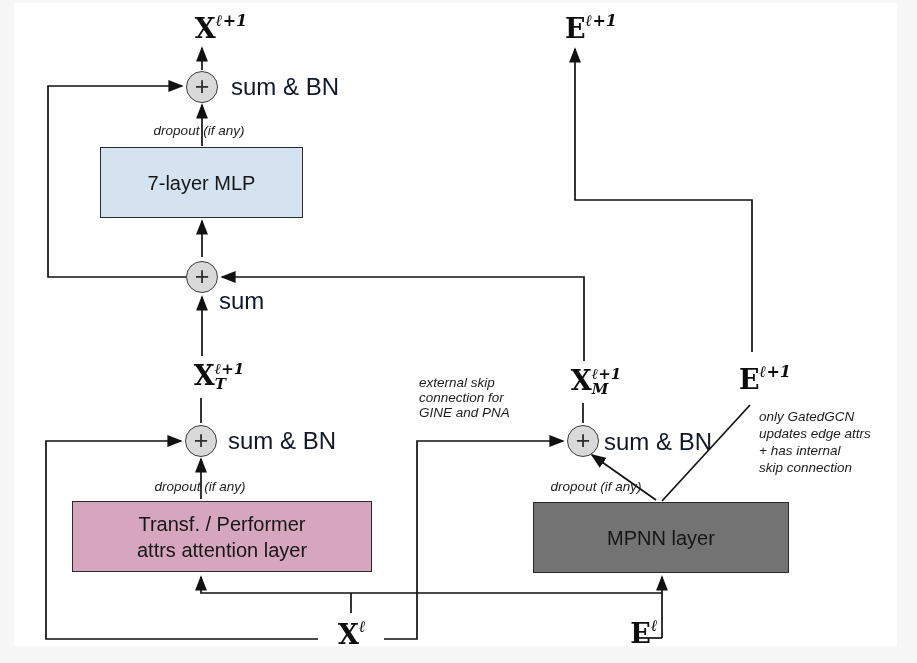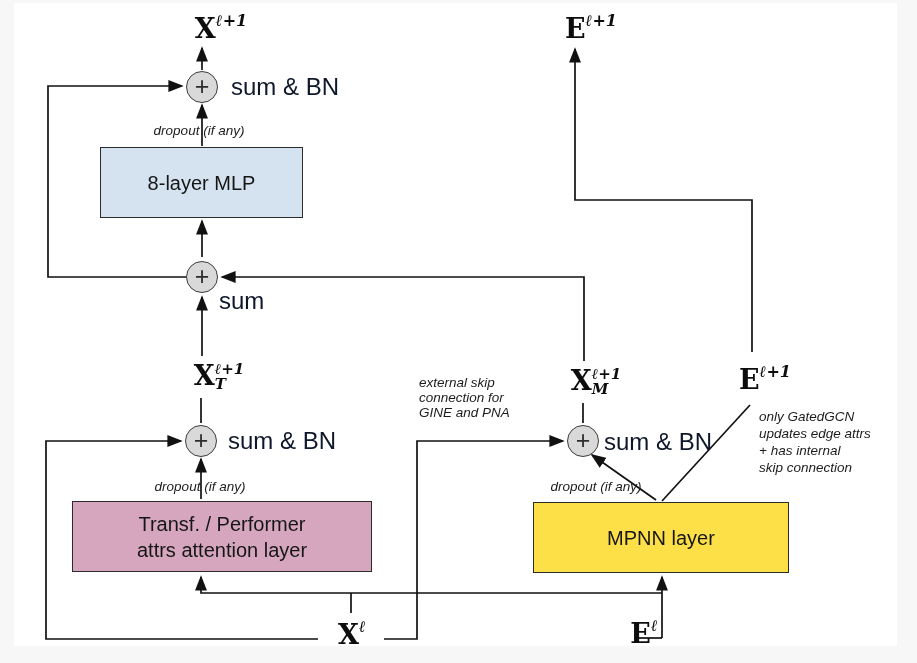--- a/index.html
+++ b/index.html
@@ -33,21 +33,21 @@
     flex-direction: column;
     align-items: center;
     justify-content: center;
     font-size: 20px;
     line-height: 26px;
     text-align: center;
     color: #161616;
   }
   .box-mlp       { left: 100px; top: 147px; width: 203px; height: 71px; background: #d5e3f1; }
   .box-attention { left:  72px; top: 501px; width: 300px; height: 71px; background: #d5a6bd; }
-  .box-mpnn      { left: 533px; top: 502px; width: 256px; height: 71px; background: #fde047; }
+  .box-mpnn      { left: 533px; top: 502px; width: 256px; height: 71px; background: #737373; }
   .sumnode {
     position: absolute;
     width: 32px; height: 32px;
     border-radius: 50%;
     border: 1.6px solid #3d3d3d;
     background: #d9d9d9;
     display: flex;
     align-items: center;
     justify-content: center;
     font-size: 25px;
@@ -149,21 +149,21 @@
       <path d="M318 639 L46 639 L46 441 L181 441" marker-end="url(#arr)"></path>
       <path d="M662 593 L201 593 L201 577" marker-end="url(#arr)"></path>
       <path d="M351 613 L351 593"></path>
       <path d="M662 638 L662 577" marker-end="url(#arr)"></path>
       <path d="M634 638 L662 638"></path>
       <path d="M384 639 L417 639 L417 441 L563 441" marker-end="url(#arr)"></path>
     </g>
   </svg>
 
   <div class="box box-mlp">
-    <span>8-layer MLP</span>
+    <span>7-layer MLP</span>
   </div>
   <div class="box box-attention">
     <span>Transf. / Performer</span>
     <span>attrs attention layer</span>
   </div>
   <div class="box box-mpnn">
     <span>MPNN layer</span>
   </div>
 
   <div class="sumnode sum-top">

